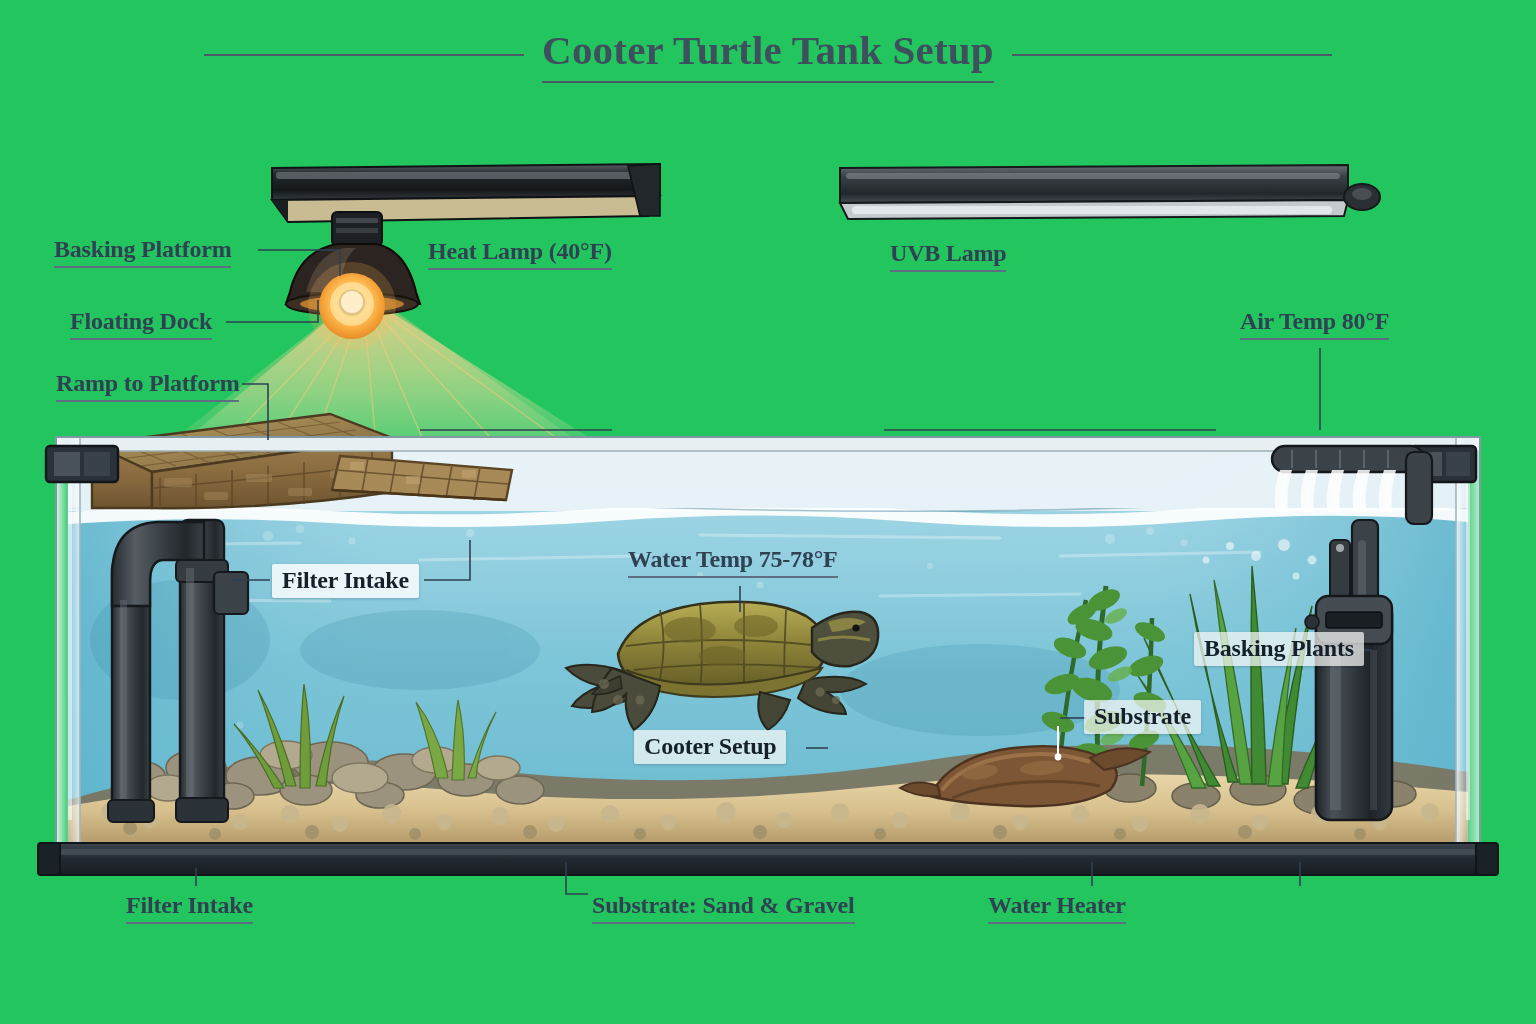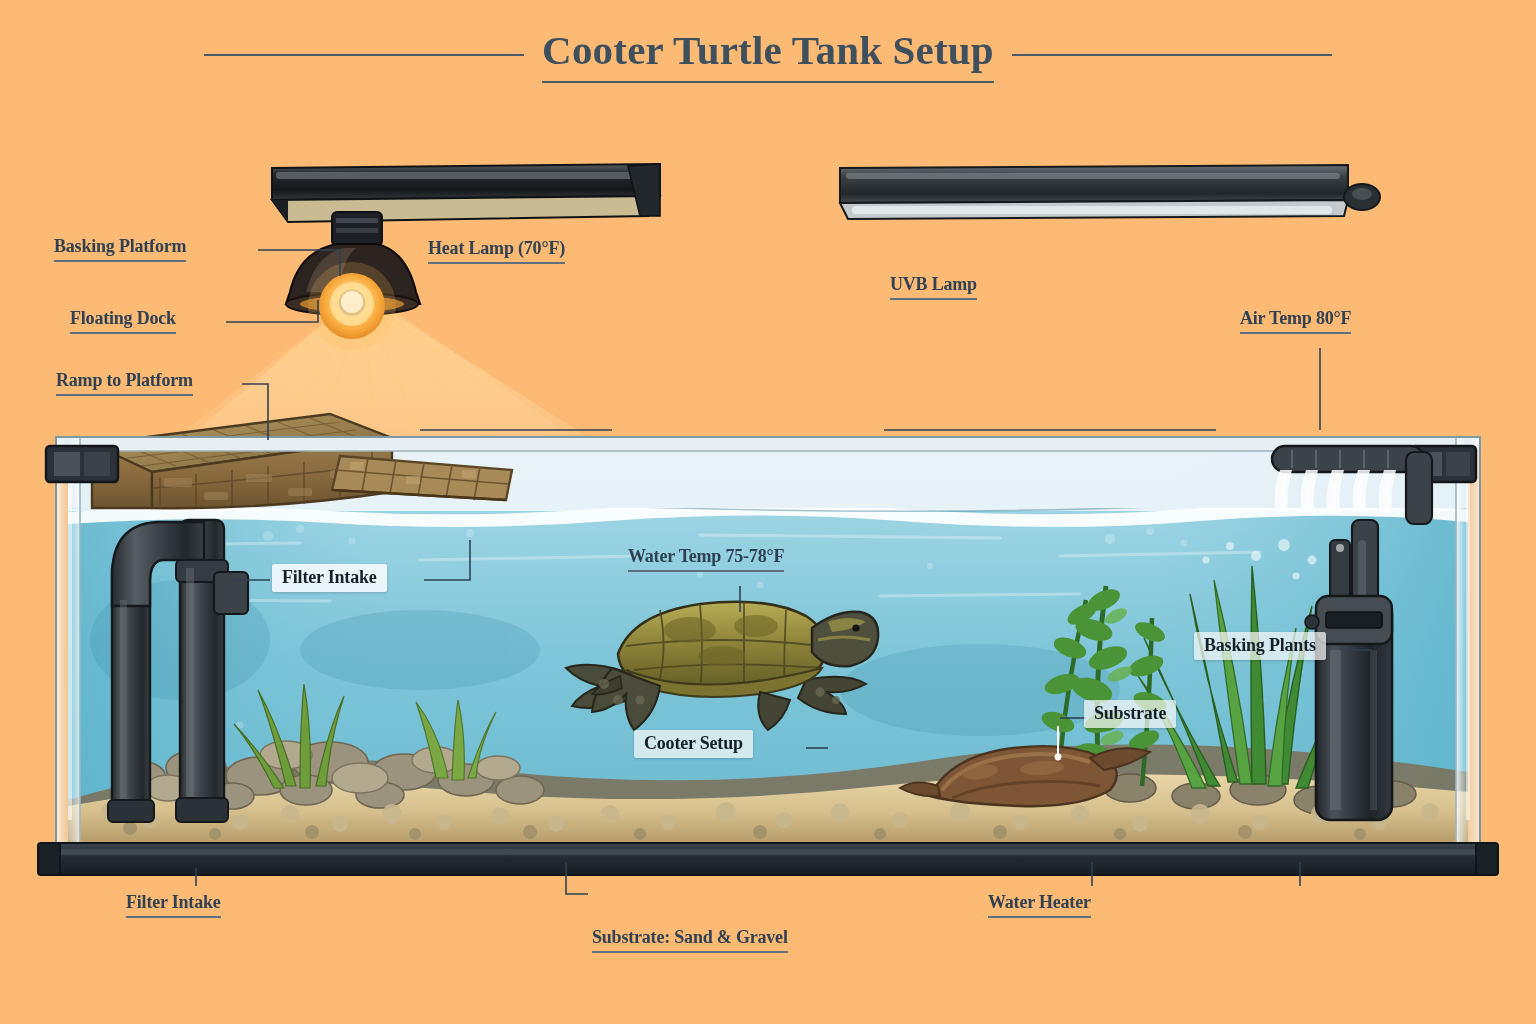--- a/index.html
+++ b/index.html
@@ -6,21 +6,21 @@
   html, body {
     margin: 0; padding: 0;
     width: 1536px; height: 1024px;
     background: #ffffff;
     font-family: "Liberation Sans", sans-serif;
     overflow: hidden;
   }
   #stage {
     position: relative;
     width: 1536px; height: 1024px;
-    background: #fdba74;
+    background: #22c55e;
   }
   svg#scene { position: absolute; inset: 0; width: 1536px; height: 1024px; }
 
   
   .title-wrap {
     position: absolute; top: 26px; left: 0; width: 1536px;
     display: flex; align-items: center; justify-content: center; gap: 18px;
   }
   .title-rule { height: 2px; background: #4a5a68; flex: 0 0 320px; }
   .title-text {
@@ -31,21 +31,21 @@
     color: #3e4f5d;
     white-space: nowrap;
     padding-bottom: 7px;
     border-bottom: 2.5px solid #4a5a68;
   }
 
   
   .lbl {
     position: absolute;
     font-family: "Liberation Serif", serif;
-    font-size: 18px;
+    font-size: 24px;
     font-weight: bold;
     color: #2f4153;
     white-space: nowrap;
     letter-spacing: -.2px;
   }
   .lbl.underline { border-bottom: 2px solid #5d6f80; padding-bottom: 3px; }
   .lbl.chip {
     background: rgba(255,255,255,.82);
     color: #15202b;
     padding: 3px 10px 4px 10px;
@@ -613,25 +613,25 @@
 
   <div class="title-wrap">
     <div class="title-rule"></div>
     <div class="title-text">Cooter Turtle Tank Setup</div>
     <div class="title-rule"></div>
   </div>
 
   <div class="lbl underline" style="left:54px;  top:236px;">Basking Platform</div>
   <div class="lbl underline" style="left:70px;  top:308px;">Floating Dock</div>
   <div class="lbl underline" style="left:56px;  top:370px;">Ramp to Platform</div>
-  <div class="lbl underline" style="left:428px; top:238px;">Heat Lamp (70°F)</div>
-  <div class="lbl underline" style="left:890px; top:240px;margin-top:34px;">UVB Lamp</div>
+  <div class="lbl underline" style="left:428px; top:238px;">Heat Lamp (40°F)</div>
+  <div class="lbl underline" style="left:890px; top:240px;">UVB Lamp</div>
   <div class="lbl underline" style="left:1240px;top:308px;">Air Temp 80°F</div>
   <div class="lbl underline" style="left:628px; top:546px;">Water Temp 75-78°F</div>
   <div class="lbl chip" style="left:272px; top:564px;">Filter Intake</div>
   <div class="lbl chip dim" style="left:634px; top:730px;">Cooter Setup</div>
   <div class="lbl chip dim" style="left:1194px;top:632px;">Basking Plants</div>
   <div class="lbl chip dim" style="left:1084px;top:700px;">Substrate</div>
   <div class="lbl underline" style="left:126px; top:892px;">Filter Intake</div>
-  <div class="lbl underline" style="left:592px; top:892px;margin-top:35px;">Substrate: Sand &amp; Gravel</div>
+  <div class="lbl underline" style="left:592px; top:892px;">Substrate: Sand &amp; Gravel</div>
   <div class="lbl underline" style="left:988px; top:892px;">Water Heater</div>
 
 </div>
 
 </body></html>

